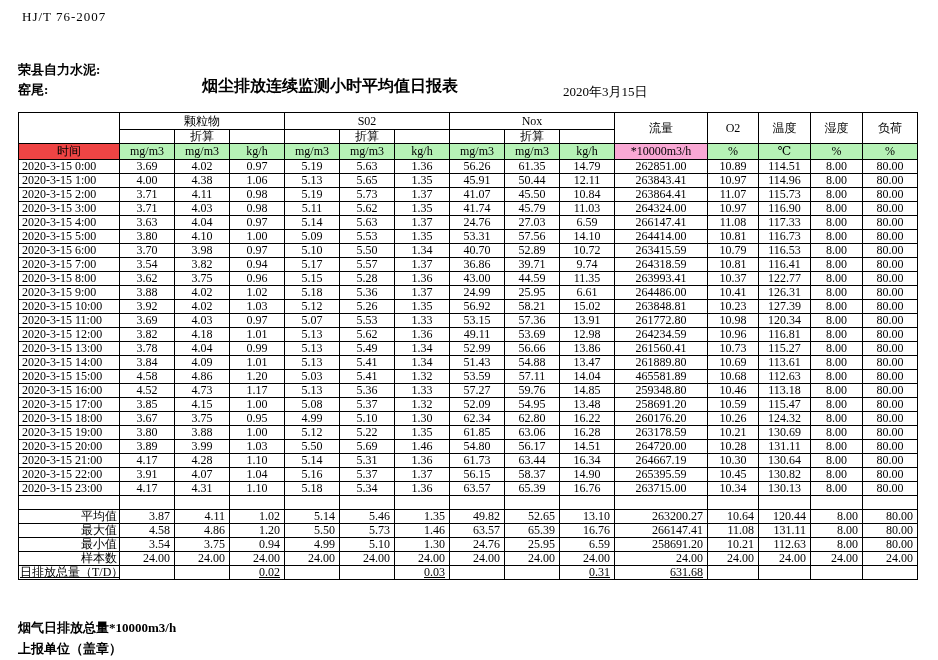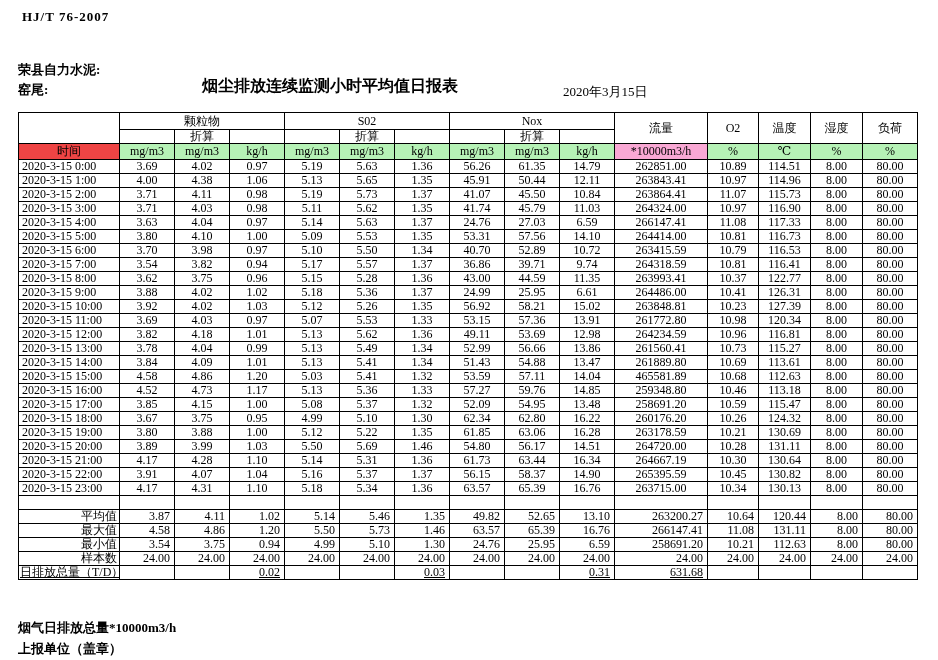--- a/index.html
+++ b/index.html
@@ -1,21 +1,21 @@
 <!DOCTYPE html>
 <html><head>
 <meta charset="utf-8">
 <style>
   html,body{margin:0;padding:0;}
   body{
     width:938px;height:660px;background:#ffffff;color:#000;
     font-family:"Liberation Serif","DejaVu Serif",serif;
     position:relative;overflow:hidden;
   }
-  .std{position:absolute;top:9px;left:22px;font-weight:bold;font-size:13px;letter-spacing:1px;}
+  .std{position:absolute;top:9px;left:22px;font-weight:normal;font-size:13px;letter-spacing:1px;}
   .title{position:absolute;top:28px;left:0;width:660px;text-align:center;font-weight:bold;font-size:16px;margin-top:48px;}
   .company{position:absolute;top:61px;left:18px;font-weight:bold;font-size:13px;}
   .location{position:absolute;top:81px;left:18px;font-weight:bold;font-size:13px;}
   .date{position:absolute;top:83px;left:563px;font-size:13px;}
   .tbl-wrap{position:absolute;top:112px;left:18px;}
   table{border-collapse:collapse;table-layout:fixed;width:899px;}
   th,td{
     border:1px solid #000;padding:0 3px;font-size:12px;font-weight:normal;
     height:13px;line-height:13px;overflow:hidden;white-space:nowrap;
   }

